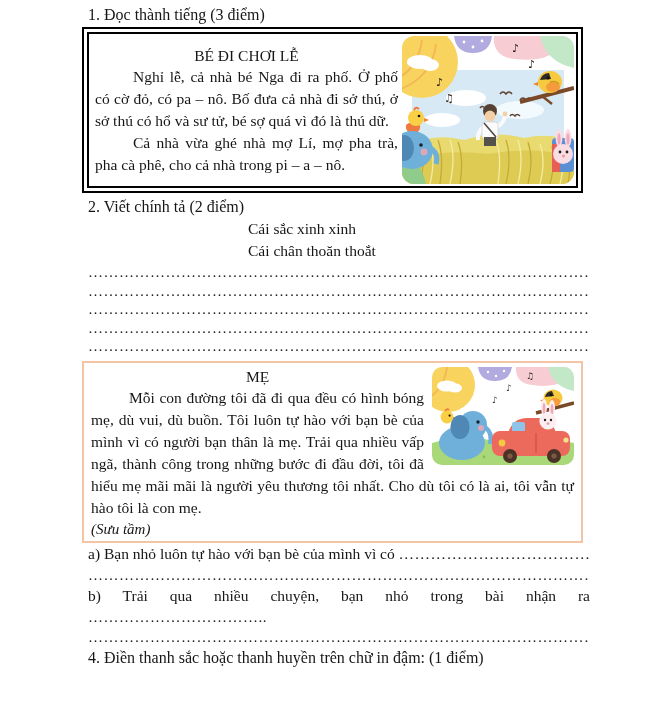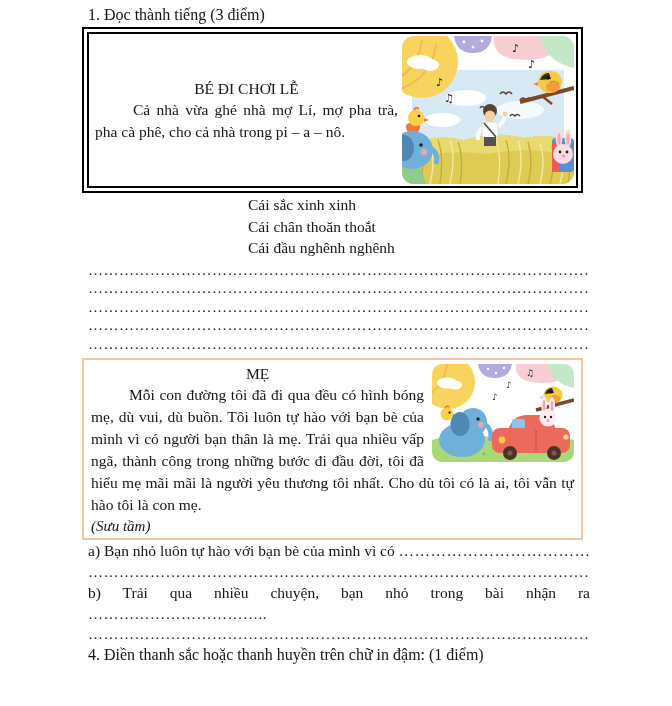--- a/index.html
+++ b/index.html
@@ -43,20 +43,21 @@
 <body>
 
 <div class="page">
 
   <div class="h">1. Đọc thành tiếng (3 điểm)</div>
 
   <div class="box1">
     <div class="box1-inner">
       <div class="box1-text">
         <div class="box-title">BÉ ĐI CHƠI LỄ</div>
+        <p class="para">Nghỉ lễ, cả nhà bé Nga đi ra phố. Ở phố có cờ đỏ, có pa – nô. Bố đưa cả nhà đi sở thú, ở sở thú có hổ và sư tử, bé sợ quá vì đó là thú dữ.</p>
         <p class="para">Cả nhà vừa ghé nhà mợ Lí, mợ pha trà, pha cà phê, cho cả nhà trong pi – a – nô.</p>
       </div>
       <div class="illu1">
         <svg width="172" height="148" viewBox="0 0 172 148">
           <rect width="172" height="148" fill="#ffffff"></rect>
           <rect x="10" y="34" width="152" height="80" fill="#d7e9f4"></rect>
           <ellipse cx="64" cy="62" rx="20" ry="8" fill="#ffffff"></ellipse>
           <ellipse cx="118" cy="74" rx="24" ry="9" fill="#f3fafe"></ellipse>
           <ellipse cx="40" cy="84" rx="18" ry="7" fill="#ffffff"></ellipse>
 
@@ -163,24 +164,24 @@
             <path d="M81,91 q-6,6 -5,13" stroke="#fafafa" stroke-width="4" fill="none"></path>
             <rect x="80" y="86" width="16" height="17" rx="3" fill="#fbfbfb" stroke="#c9c9c9" stroke-width="0.6"></rect>
             <line x1="82" y1="87" x2="94" y2="101" stroke="#4e4a46" stroke-width="1.6"></line>
             <rect x="82" y="101" width="12" height="9" fill="#55524e"></rect>
           </g>
         </svg>
       </div>
     </div>
   </div>
 
+  <div class="h" style="margin-top:4px">2. Viết chính tả (2 điểm)</div>
   <div class="poem">
     <div>Cái sắc xinh xinh</div>
     <div>Cái chân thoăn thoắt</div>
-    <div>Cái đầu nghênh nghênh</div>
   </div>
   <div class="dots-block">
     <div class="dots-line">………………………………………………………………………………………………………………………………………………………………………………………..</div>
     <div class="dots-line">………………………………………………………………………………………………………………………………………………………………………………………..</div>
     <div class="dots-line">………………………………………………………………………………………………………………………………………………………………………………………..</div>
     <div class="dots-line">………………………………………………………………………………………………………………………………………………………………………………………..</div>
     <div class="dots-line">………………………………………………………………………………………………………………………………………………………………………………………..</div>
   </div>
 
   <div class="box2">

